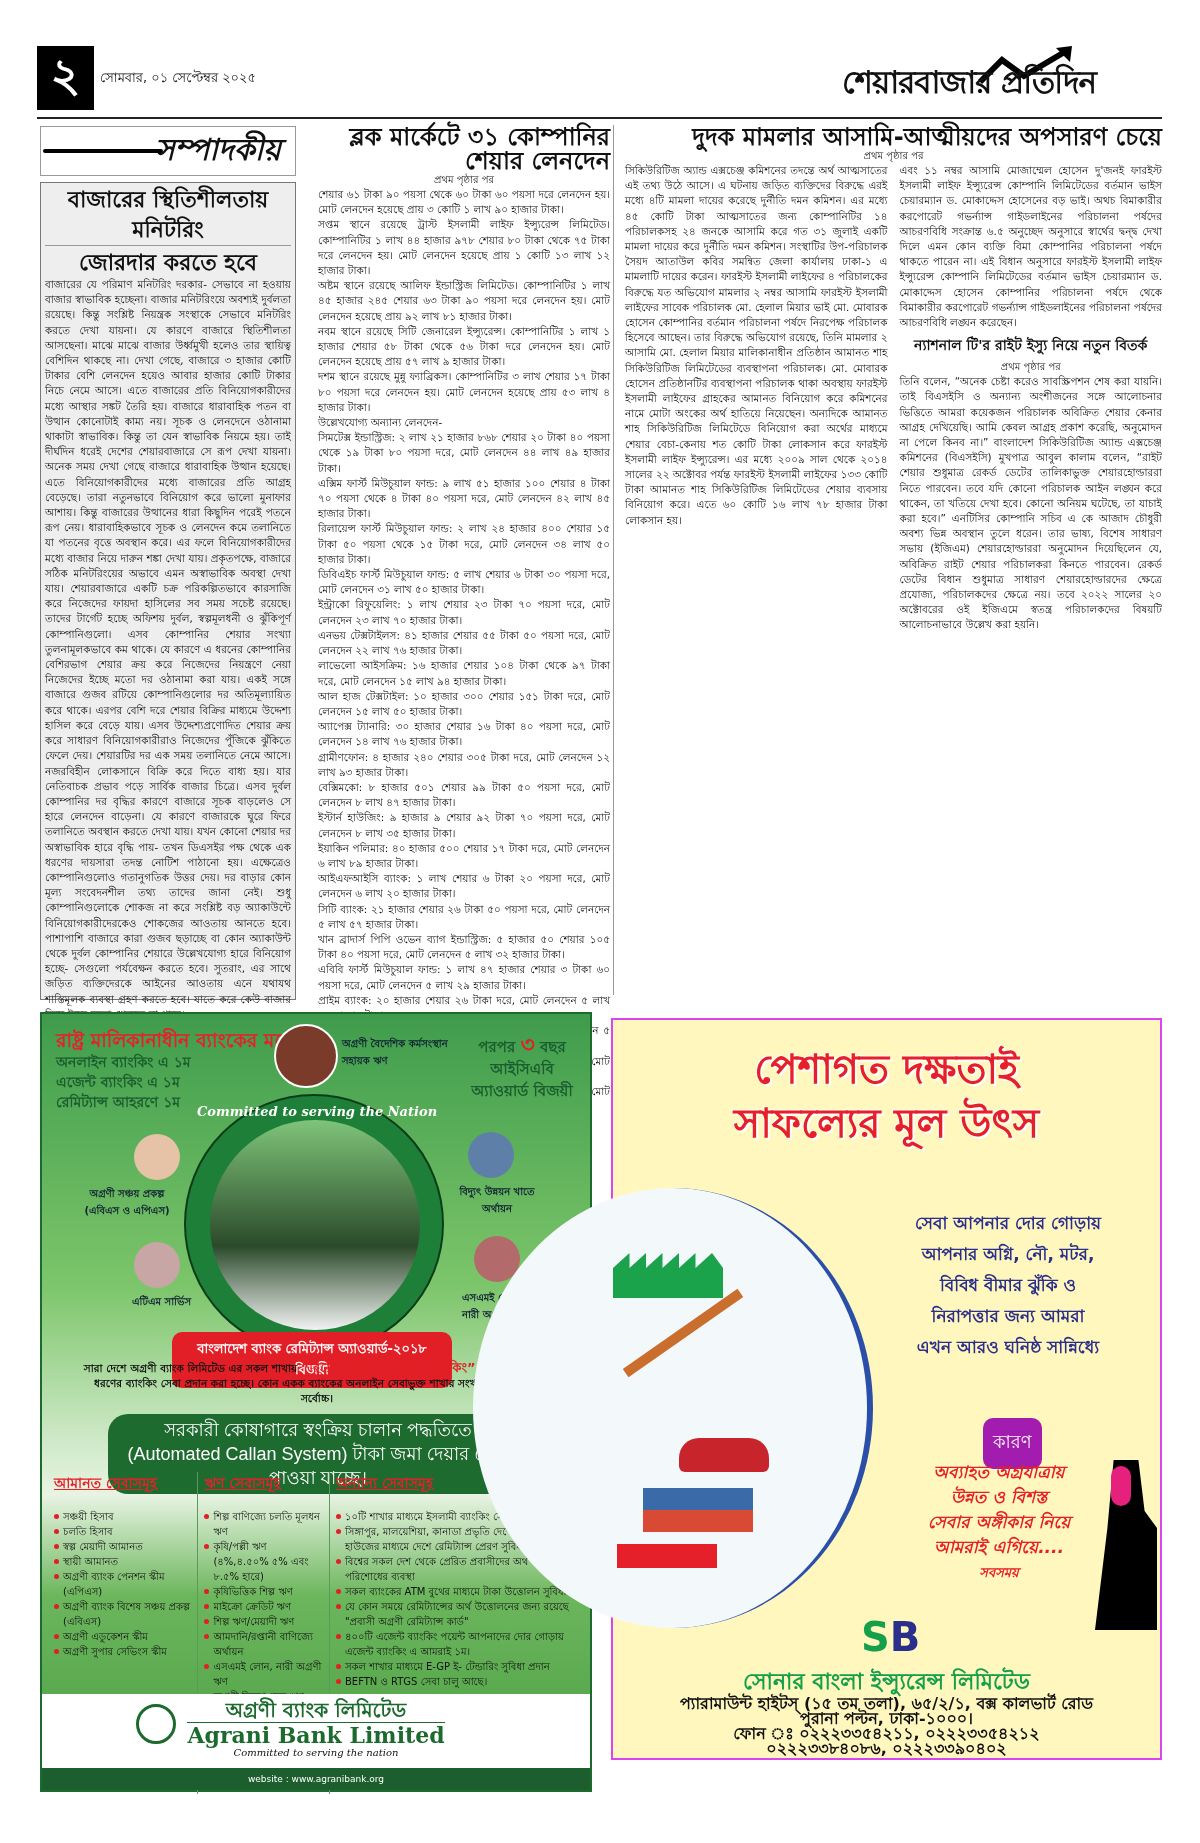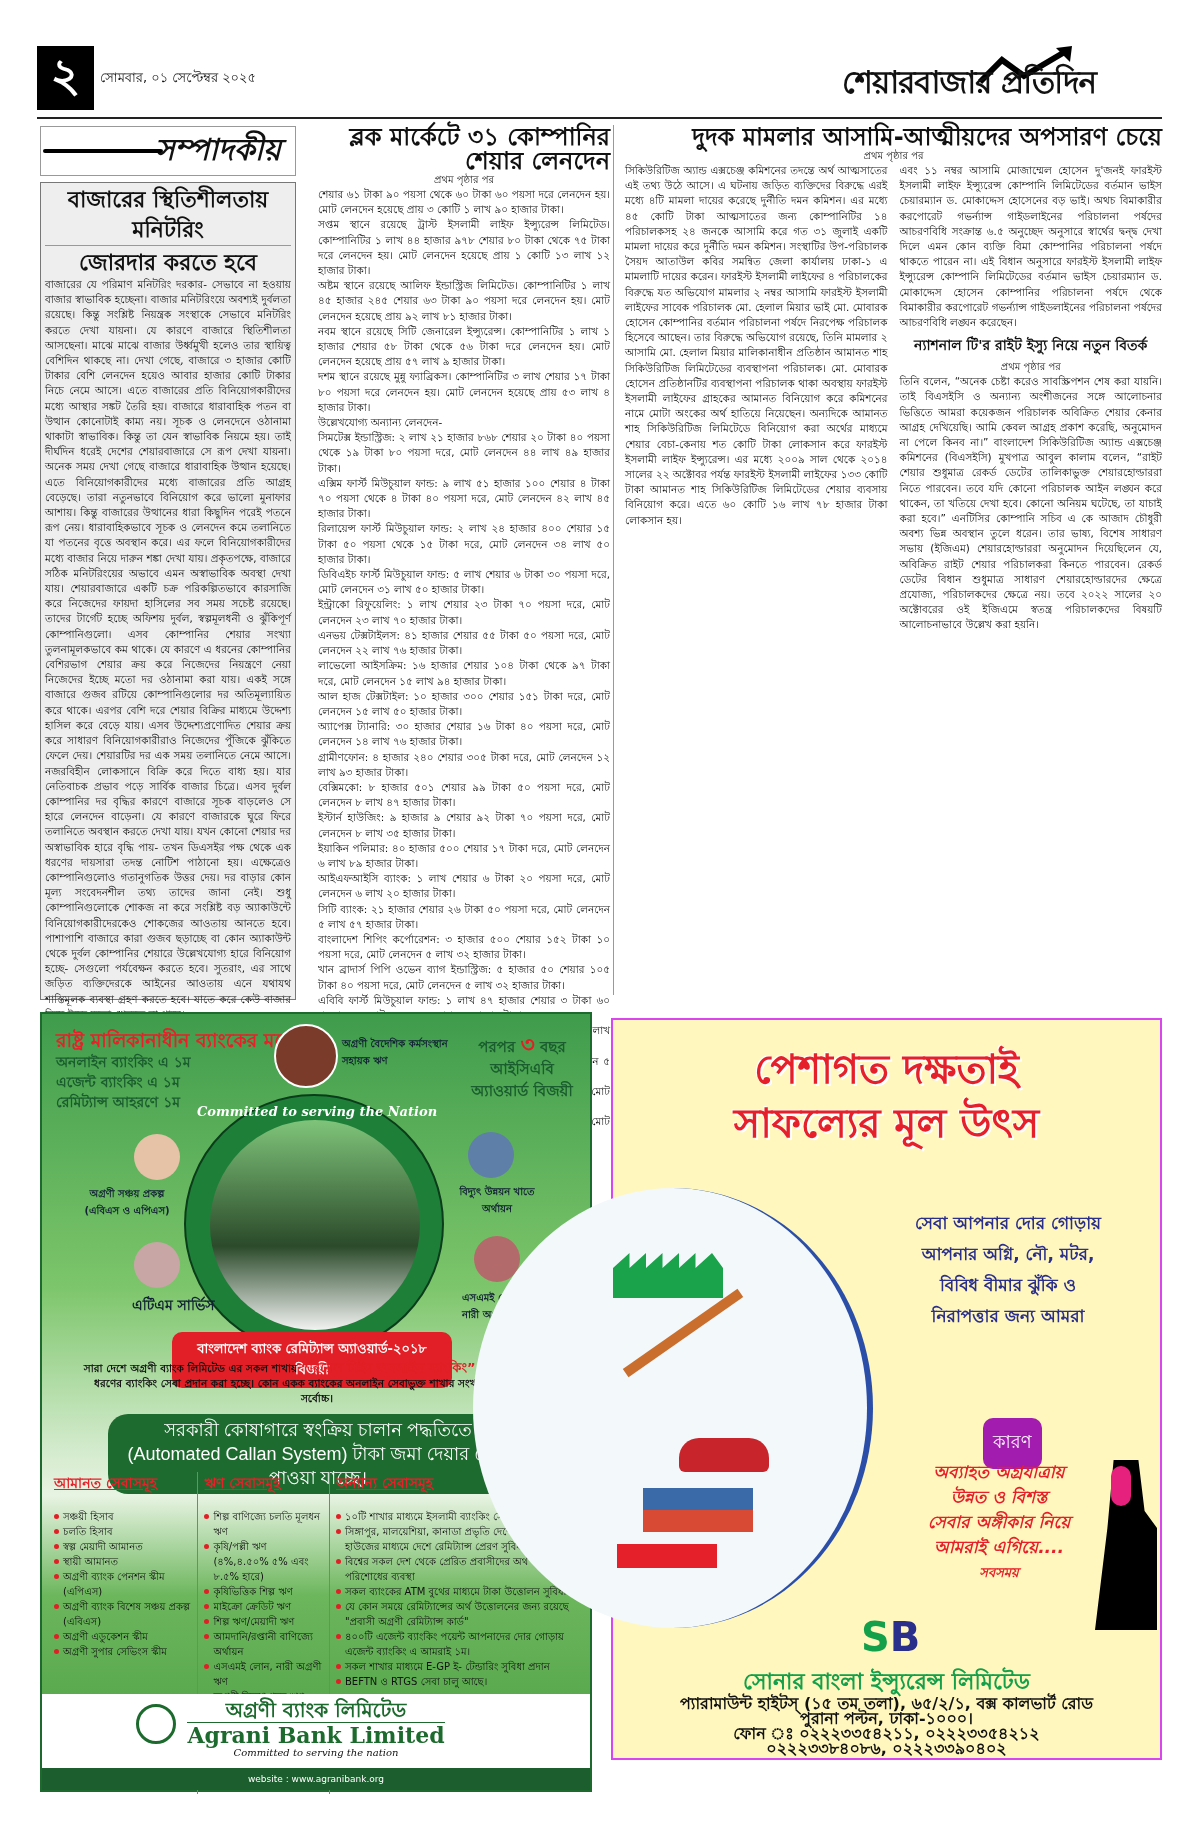--- a/index.html
+++ b/index.html
@@ -86,21 +86,20 @@
       <div>এনভয় টেক্সটাইলস: ৪১ হাজার শেয়ার ৫৫ টাকা ৫০ পয়সা দরে, মোট লেনদেন ২২ লাখ ৭৬ হাজার টাকা।</div>
       <div>লাভেলো আইসক্রিম: ১৬ হাজার শেয়ার ১০৪ টাকা থেকে ৯৭ টাকা দরে, মোট লেনদেন ১৫ লাখ ৯৪ হাজার টাকা।</div>
       <div>আল হাজ টেক্সটাইল: ১০ হাজার ৩০০ শেয়ার ১৫১ টাকা দরে, মোট লেনদেন ১৫ লাখ ৫০ হাজার টাকা।</div>
       <div>অ্যাপেক্স ট্যানারি: ৩০ হাজার শেয়ার ১৬ টাকা ৪০ পয়সা দরে, মোট লেনদেন ১৪ লাখ ৭৬ হাজার টাকা।</div>
       <div>গ্রামীণফোন: ৪ হাজার ২৪০ শেয়ার ৩০৫ টাকা দরে, মোট লেনদেন ১২ লাখ ৯৩ হাজার টাকা।</div>
       <div>বেক্সিমকো: ৮ হাজার ৫০১ শেয়ার ৯৯ টাকা ৫০ পয়সা দরে, মোট লেনদেন ৮ লাখ ৪৭ হাজার টাকা।</div>
       <div>ইস্টার্ন হাউজিং: ৯ হাজার ৯ শেয়ার ৯২ টাকা ৭০ পয়সা দরে, মোট লেনদেন ৮ লাখ ৩৫ হাজার টাকা।</div>
       <div>ইয়াকিন পলিমার: ৪০ হাজার ৫০০ শেয়ার ১৭ টাকা দরে, মোট লেনদেন ৬ লাখ ৮৯ হাজার টাকা।</div>
       <div>আইএফআইসি ব্যাংক: ১ লাখ শেয়ার ৬ টাকা ২০ পয়সা দরে, মোট লেনদেন ৬ লাখ ২০ হাজার টাকা।</div>
       <div>সিটি ব্যাংক: ২১ হাজার শেয়ার ২৬ টাকা ৫০ পয়সা দরে, মোট লেনদেন ৫ লাখ ৫৭ হাজার টাকা।</div>
-      <div>বাংলাদেশ শিপিং কর্পোরেশন: ৩ হাজার ৫০০ শেয়ার ১৫২ টাকা ১০ পয়সা দরে, মোট লেনদেন ৫ লাখ ৩২ হাজার টাকা।</div>
       <div>খান ব্রাদার্স পিপি ওভেন ব্যাগ ইন্ডাস্ট্রিজ: ৫ হাজার ৫০ শেয়ার ১০৫ টাকা ৪০ পয়সা দরে, মোট লেনদেন ৫ লাখ ৩২ হাজার টাকা।</div>
       <div>এবিবি ফার্স্ট মিউচুয়াল ফান্ড: ১ লাখ ৪৭ হাজার শেয়ার ৩ টাকা ৬০ পয়সা দরে, মোট লেনদেন ৫ লাখ ২৯ হাজার টাকা।</div>
       <div>প্রাইম ব্যাংক: ২০ হাজার শেয়ার ২৬ টাকা দরে, মোট লেনদেন ৫ লাখ ২০ হাজার টাকা।</div>
       <div>প্রভাতী ইন্স্যুরেন্স: ১০ হাজার শেয়ার ৫১ টাকা দরে, মোট লেনদেন ৫ লাখ ১০ হাজার টাকা।</div>
       <div>একমি ল্যাবরেটরিজ: ৬ হাজার ৫০০ শেয়ার ৭৮ টাকা দরে, মোট লেনদেন ৫ লাখ ৭ হাজার টাকা।</div>
       <div>এনআরবি ব্যাংক: ৫৪ হাজার শেয়ার ৯ টাকা ৩০ পয়সা দরে, মোট লেনদেন ৫ লাখ ২ হাজার টাকা।</div>
     </div>
 </div>
 <div class="abs vsep" style="left:613px;top:125px;height:870px"></div>
 
@@ -134,21 +133,21 @@
   </div>
   <div class="circle" style="left:142px;top:80px;width:260px;height:260px;background:#1e7f38;border:2px solid #0c3d1a">
     <div class="circle" style="left:24px;top:24px;width:210px;height:210px;background:linear-gradient(#7fc47a,#2b4a2a 60%,#f2f2f2)"></div>
   </div>
   <div class="abs" style="left:150px;top:90px;width:250px;text-align:center;color:#fff;font-style:italic;font-weight:bold;font-size:13px;font-family:'DejaVu Serif',serif">Committed to serving the Nation</div>
   <div class="circle" style="left:92px;top:120px;width:46px;height:46px;background:#e6c3a7"></div>
   <div class="abs" style="left:30px;top:172px;width:110px;text-align:center;font-size:10px;font-weight:bold;color:#123">অগ্রণী সঞ্চয় প্রকল্প (এবিএস ও এপিএস)</div>
   <div class="circle" style="left:426px;top:118px;width:46px;height:46px;background:#5e7fa8"></div>
   <div class="abs" style="left:410px;top:170px;width:90px;text-align:center;font-size:10px;font-weight:bold;color:#123">বিদ্যুৎ উন্নয়ন খাতে অর্থায়ন</div>
   <div class="circle" style="left:92px;top:228px;width:46px;height:46px;background:#c9a6a6"></div>
-  <div class="abs" style="left:90px;top:280px;font-size:14px;font-weight:bold;color:#123">এটিএম সার্ভিস</div>
+  <div class="abs" style="left:90px;top:280px;font-size:10px;font-weight:bold;color:#123">এটিএম সার্ভিস</div>
   <div class="circle" style="left:432px;top:222px;width:46px;height:46px;background:#b36a6a"></div>
   <div class="abs" style="left:420px;top:276px;width:80px;font-size:10px;font-weight:bold;color:#123">এসএমই লোন- নারী অগ্রণী</div>
   <div class="abs ag-banner" style="left:130px;top:318px;width:280px">বাংলাদেশ ব্যাংক রেমিট্যান্স অ্যাওয়ার্ড-২০১৮ বিজয়ী</div>
   <div class="abs" style="left:40px;top:346px;width:470px;text-align:center;font-size:10.5px;font-weight:bold;line-height:15px">
     <span>সারা দেশে অগ্রণী ব্যাংক লিমিটেড এর সকল শাখায়</span>
     <span style="color:#e21f26;font-size:13px">“রিয়েল টাইম অনলাইন ব্যাংকিং”</span>
     <span>এর আওতায় সব ধরণের ব্যাংকিং সেবা প্রদান করা হচ্ছে। কোন একক ব্যাংকের অনলাইন সেবাভুক্ত শাখার সংখ্যার বিচারে এটি সর্বোচ্চ।</span>
   </div>
   <div class="abs ag-pill" style="left:66px;top:400px;width:420px">সরকারী কোষাগারে স্বংক্রিয় চালান পদ্ধতিতে (Automated Callan System) টাকা জমা দেয়ার সেবা পাওয়া যাচ্ছে।</div>
   <div class="abs svc" style="left:2px;top:458px;width:548px">
@@ -214,20 +213,21 @@
     <div class="abs" style="left:140px;top:140px;width:140px;height:10px;background:#c96e2c;transform:rotate(-35deg)"></div>
     <div class="abs" style="left:206px;top:250px;width:90px;height:34px;background:#c7242b;border-radius:20px 20px 6px 6px"></div>
     <div class="abs" style="left:170px;top:300px;width:110px;height:44px;background:linear-gradient(#3a6aa8 0 50%,#d94a35 50%)"></div>
     <div class="abs" style="left:144px;top:356px;width:100px;height:24px;background:#e5202a"></div>
   </div>
   <div class="abs" style="left:250px;top:188px;width:290px">
     <div class="sb-blue">সেবা আপনার দোর গোড়ায়</div>
     <div class="sb-blue">আপনার অগ্নি, নৌ, মটর,</div>
     <div class="sb-blue">বিবিধ বীমার ঝুঁকি ও</div>
     <div class="sb-blue">নিরাপত্তার জন্য আমরা</div>
+    <div class="sb-blue">এখন আরও ঘনিষ্ঠ সান্নিধ্যে</div>
   </div>
   <div class="abs" style="left:370px;top:398px;background:#a21caf;color:#fff;font-weight:normal;font-size:18px;padding:10px 10px;border-radius:10px">কারণ</div>
   <div class="abs" style="left:256px;top:440px;width:260px">
     <div class="sb-red">অব্যাহত অগ্রযাত্রায়</div>
     <div class="sb-red">উন্নত ও বিশস্ত</div>
     <div class="sb-red">সেবার অঙ্গীকার নিয়ে</div>
     <div class="sb-red">আমরাই এগিয়ে....</div>
     <div class="sb-red" style="font-size:13px">সবসময়</div>
   </div>
   <div class="abs" style="left:482px;top:440px;width:62px;height:170px;background:#000;clip-path:polygon(30% 0,70% 0,80% 30%,100% 40%,100% 100%,0 100%,20% 40%)"></div>

